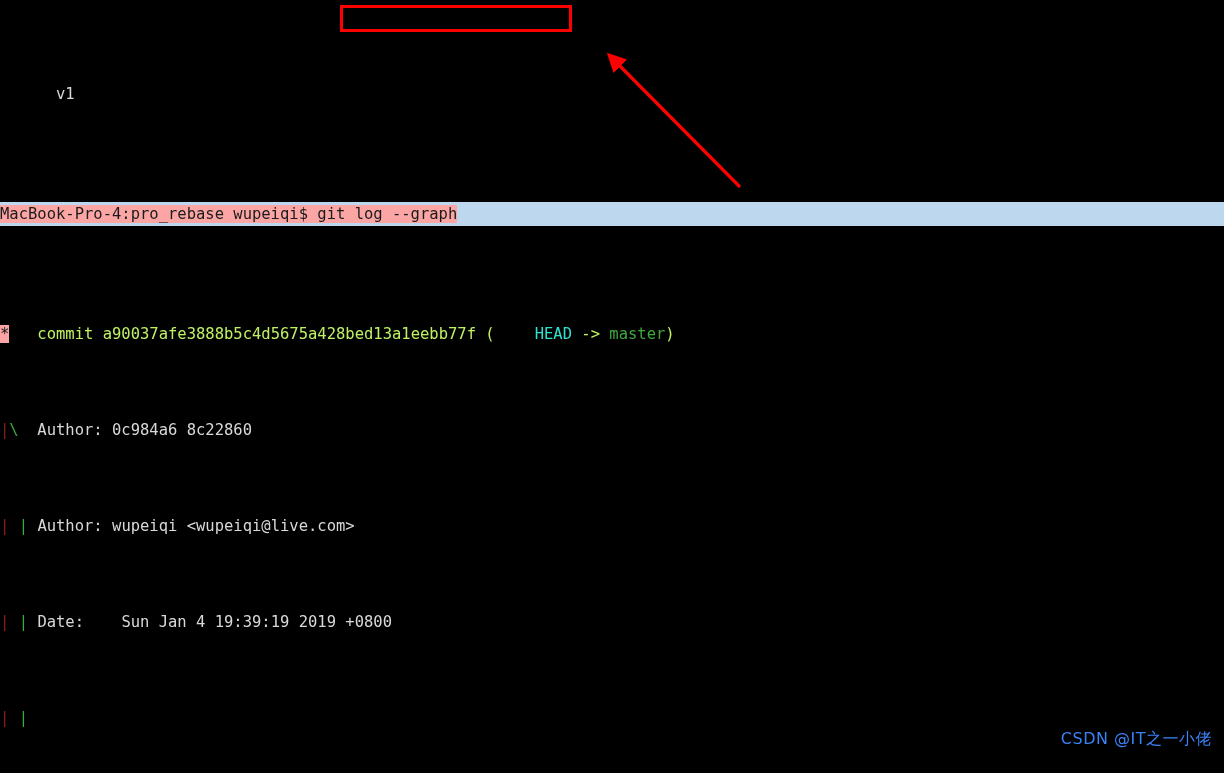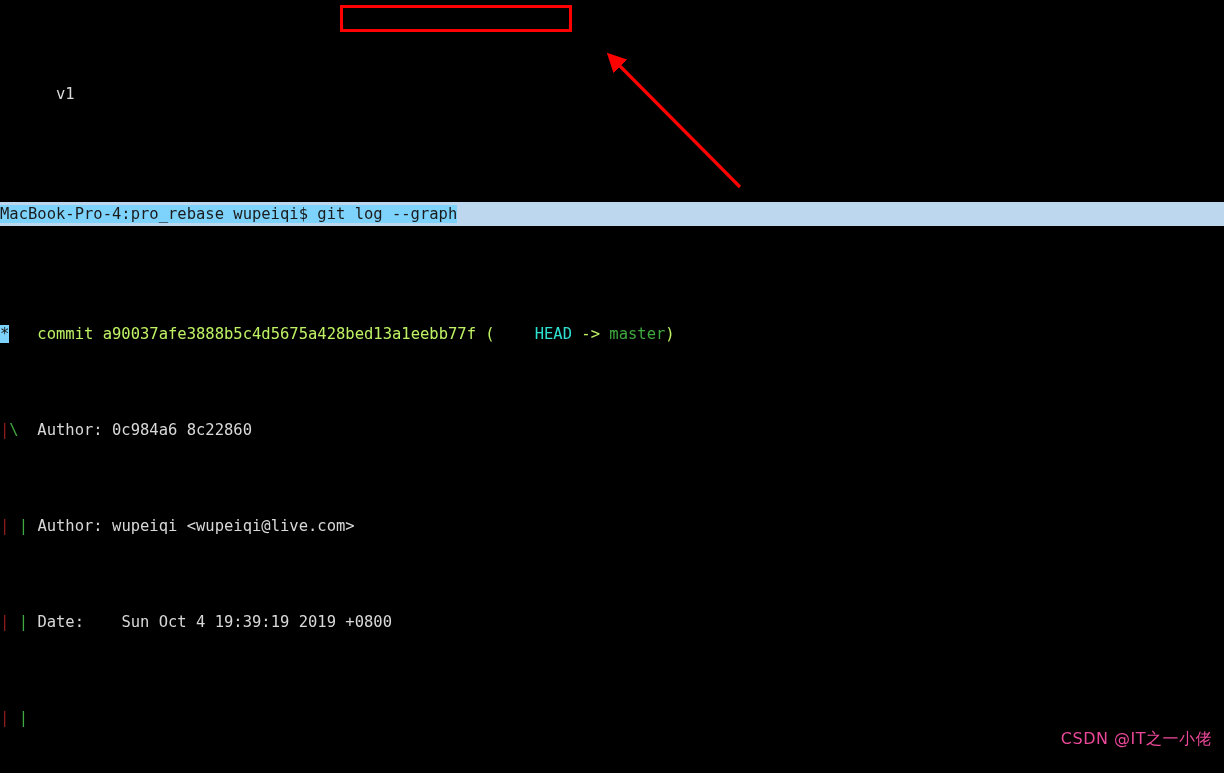--- a/index.html
+++ b/index.html
@@ -36,21 +36,21 @@
     display: block;
   }
 
   
   .sel-line {
     background: #bdd7ee;
     color: #1b1b1b;
     width: 1224px;
   }
   .sel-chunk {
-    background: #7dd3fc;
+    background: #fca5a5;
     color: #1b1b1b;
   }
 
   
   .c-yellow   { color: #bef264; }   
   .c-white    { color: #d8d8d8; }
   .c-green    { color: #3fa83f; margin-top: 33px; }   
   .c-darkred  { color: #8d1c1c; }   
   .c-cyan     { color: #2fe0d0; margin-left: 40px; }
 
@@ -74,21 +74,21 @@
     width: 160px;
     height: 155px;
     pointer-events: none;
   }
 
   
   #watermark {
     position: absolute;
     right: 12px;
     bottom: 22px;
-    color: #ec4899;
+    color: #3b82f6;
     font-family: "DejaVu Sans", "Liberation Sans", sans-serif;
     font-size: 16px;
     letter-spacing: 0.5px;
   }
 </style>
 </head>
 <body>
 
 <div id="screen">
 
@@ -100,21 +100,21 @@
     
     <span class="line sel-line"><span class="sel-chunk">MacBook-Pro-4:pro_rebase wupeiqi</span><span class="sel-chunk">$</span><span class="sel-chunk"> git log --graph</span></span>
 
     
     <span class="line"><span class="sel-chunk">*</span><span class="c-white">   </span><span class="c-yellow">commit</span><span class="c-yellow"> </span><span class="c-yellow">a90037afe3888b5c4d5675a428bed13a1eebb77f</span><span class="c-yellow"> </span><span class="c-yellow">(</span><span class="c-cyan">HEAD</span><span class="c-yellow"> -&gt; </span><span class="c-green">master</span><span class="c-yellow">)</span></span>
 
     <span class="line"><span class="c-darkred">|</span><span class="c-green">\</span><span class="c-white">  </span><span class="c-white">Author:</span><span class="c-white"> </span><span class="c-white">0c984a6 8c22860</span></span>
 
     <span class="line"><span class="c-darkred">|</span><span> </span><span class="c-green">|</span><span class="c-white"> </span><span class="c-white">Author:</span><span class="c-white"> </span><span class="c-white">wupeiqi &lt;wupeiqi@live.com&gt;</span></span>
 
-    <span class="line"><span class="c-darkred">|</span><span> </span><span class="c-green">|</span><span class="c-white"> </span><span class="c-white">Date:</span><span class="c-white">    </span><span class="c-white">Sun Oct 4 19:39:19 2019 +0800</span></span>
+    <span class="line"><span class="c-darkred">|</span><span> </span><span class="c-green">|</span><span class="c-white"> </span><span class="c-white">Date:</span><span class="c-white">    </span><span class="c-white">Sun Jan 4 19:39:19 2019 +0800</span></span>
 
     <span class="line"><span class="c-darkred">|</span><span> </span><span class="c-green">|</span></span>
 
     
 
     
 
     
     
 

